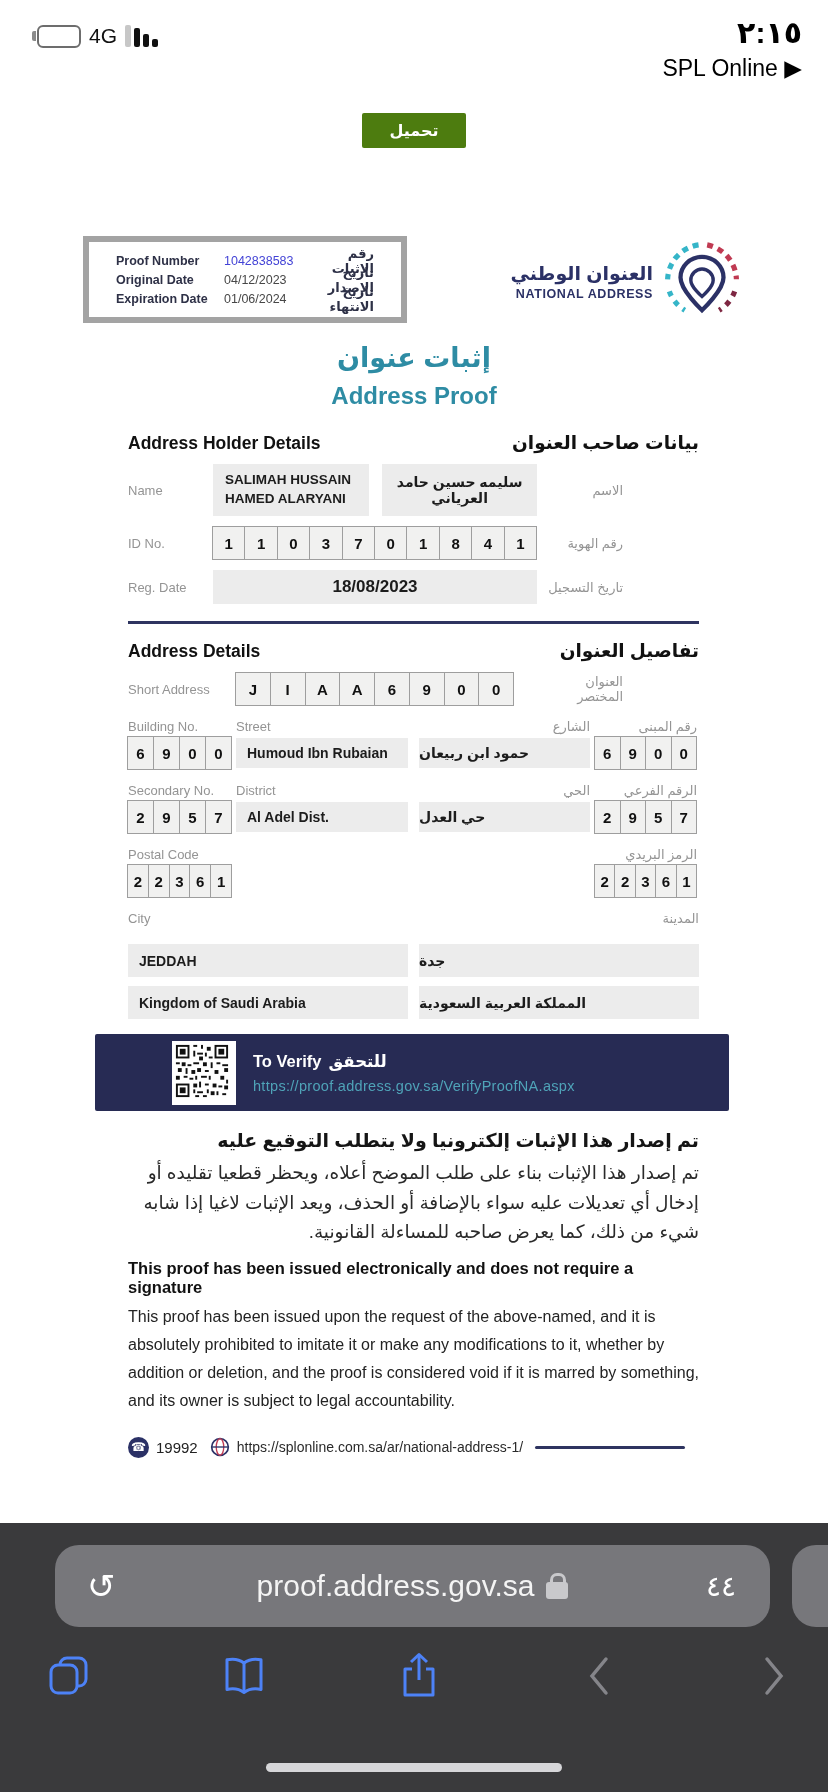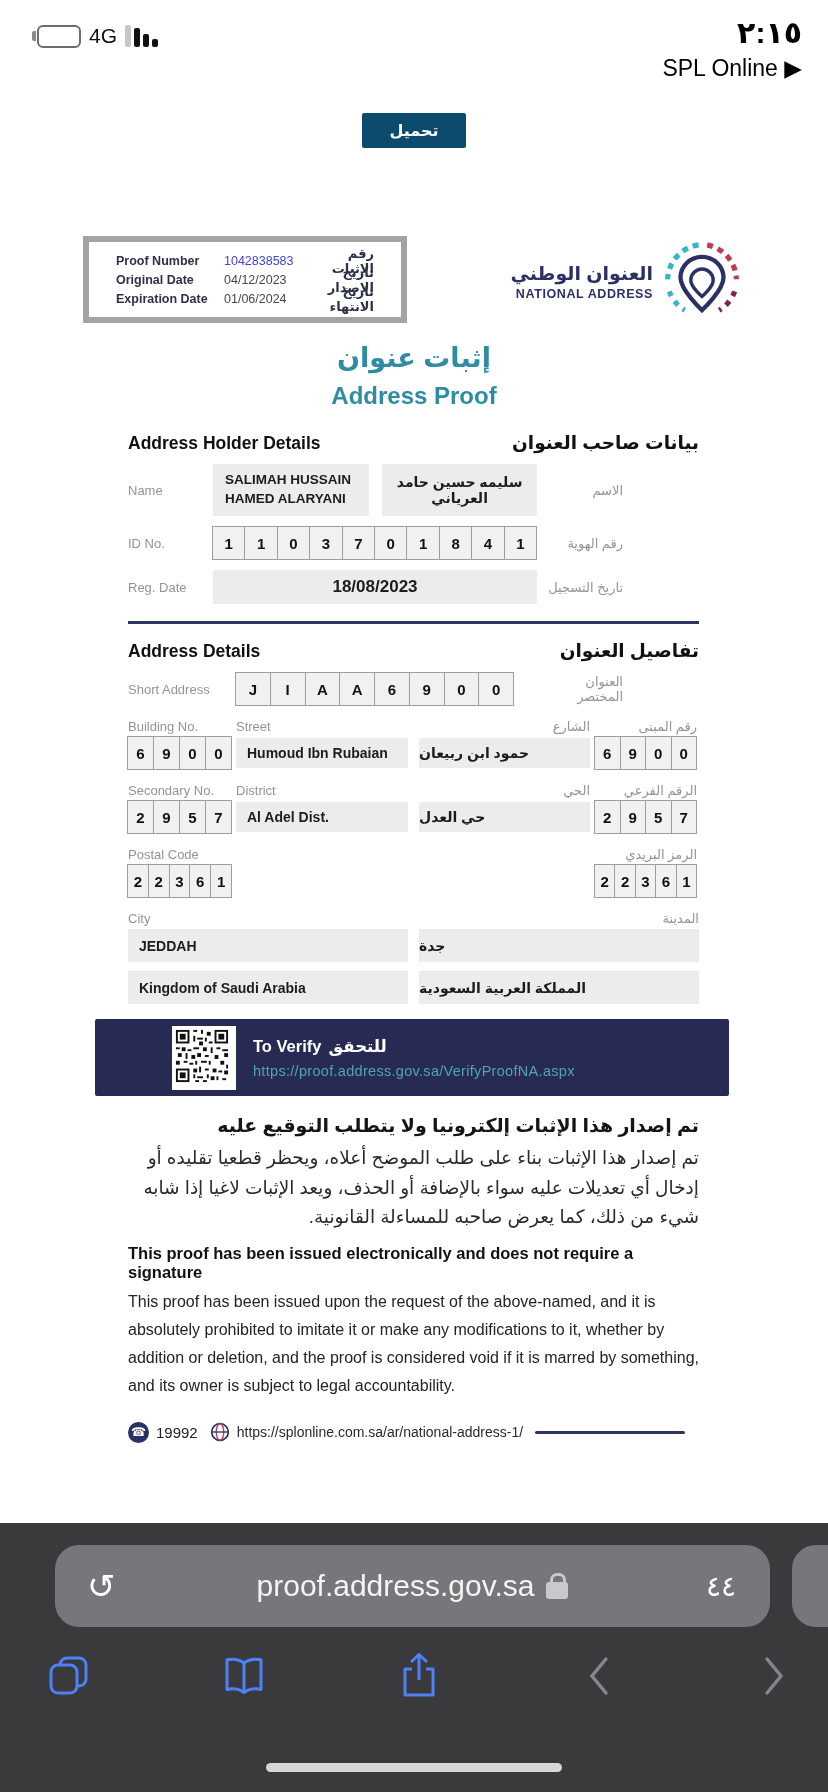--- a/index.html
+++ b/index.html
@@ -21,21 +21,21 @@
   .signal .s0{height:22px;background:#c7c7c7;}
   .signal .s1{height:19px;}
   .signal .s2{height:13px;}
   .signal .s3{height:8px;}
   .statusbar-right{position:absolute;right:26px;top:16px;text-align:right;}
   .time{font-size:30px;font-weight:bold;color:#000;line-height:1.1;}
   .spl{font-size:23px;font-weight:normal;color:#000;margin-top:6px;}
   
   .download-btn{
     position:absolute;top:113px;left:50%;transform:translateX(-50%);
-    background:#0c4a6e;color:#fff;border:none;border-radius:2px;
+    background:#4d7c0f;color:#fff;border:none;border-radius:2px;
     padding:0;width:104px;height:35px;font-size:16px;font-weight:bold;
     font-family:inherit;cursor:pointer;
   }
   
   .doc{position:absolute;top:236px;left:83px;width:662px;}
   .doc-header{display:flex;justify-content:space-between;align-items:flex-start;}
   .proof-box{border:6px solid #a3a3a3;padding:9px 27px;width:258px;}
   .proof-row{display:flex;align-items:center;height:19px;}
   .proof-row .pl{width:108px;font-size:12.5px;font-weight:bold;color:#2e3147;}
   .proof-row .pv{width:88px;font-size:12.5px;color:#474747;}
@@ -73,21 +73,21 @@
   .lab4{margin-top:13px;font-size:13px;color:#949494;}
   .c1{width:104px;}
   .c2{width:172px;margin-left:4px;}
   .c3{width:171px;margin-left:11px;}
   .c4{width:102px;margin-left:5px;}
   .lab4 .c3{text-align:right;direction:rtl;}
   .lab4 .c4{text-align:right;direction:rtl;}
   .stbox{height:30px;display:flex;align-items:center;font-size:14px;font-weight:bold;box-sizing:border-box;}
   .stbox.en{padding-left:11px;}
   .stbox.ar{justify-content:flex-end;padding-right:11px;direction:rtl;}
-  .cityrow{display:flex;margin-top:3px;}
+  .cityrow{display:flex;margin-top:18px;}
   .citybox{width:280px;height:33px;display:flex;align-items:center;font-size:14px;font-weight:bold;box-sizing:border-box;}
   .citybox.en{padding-left:11px;}
   .citybox.ar{margin-left:11px;justify-content:flex-end;padding-right:11px;direction:rtl;}
   .citylab{display:flex;justify-content:space-between;margin-top:13px;font-size:13px;color:#949494;}
   .citylab .ar{direction:rtl;}
   
   .verify-banner{margin:15px 0 0 -33px;width:634px;height:77px;background:#272b54;border-radius:2px;
                  display:flex;align-items:center;}
   .qr-wrap{width:60px;height:60px;background:#fff;margin-left:77px;padding:2px;}
   .verify-text{margin-left:17px;}

